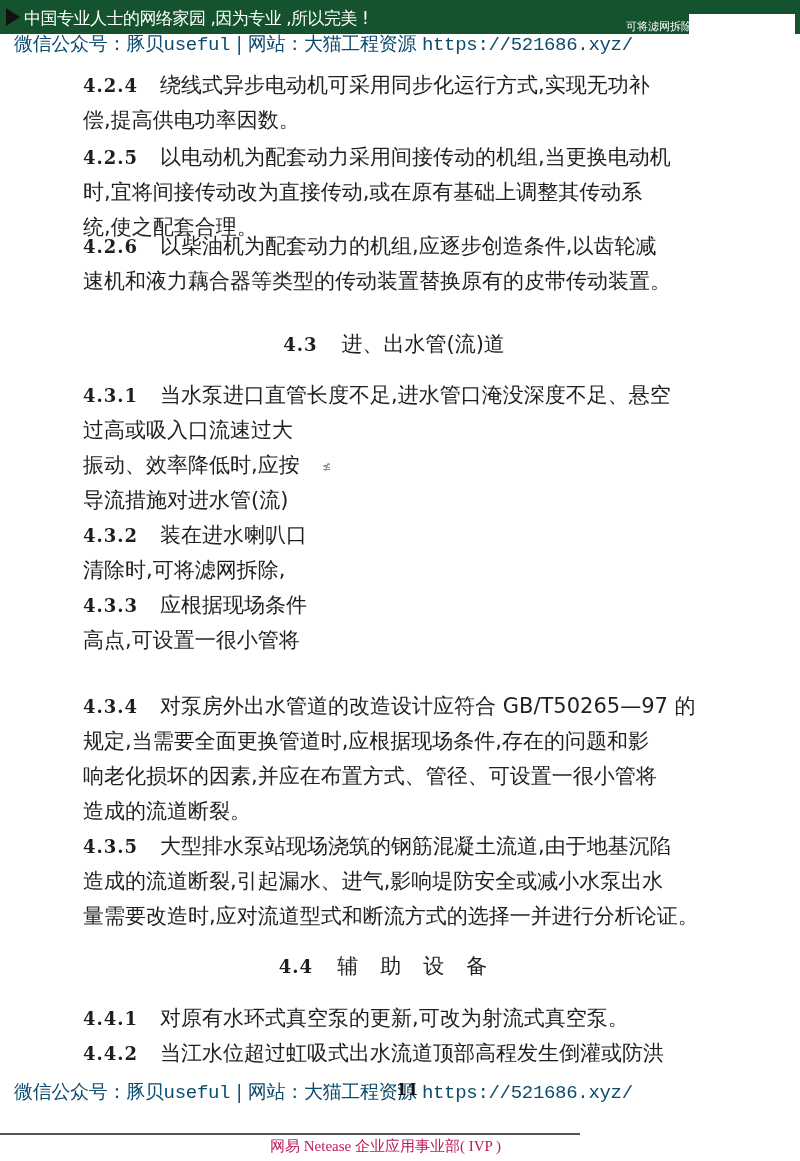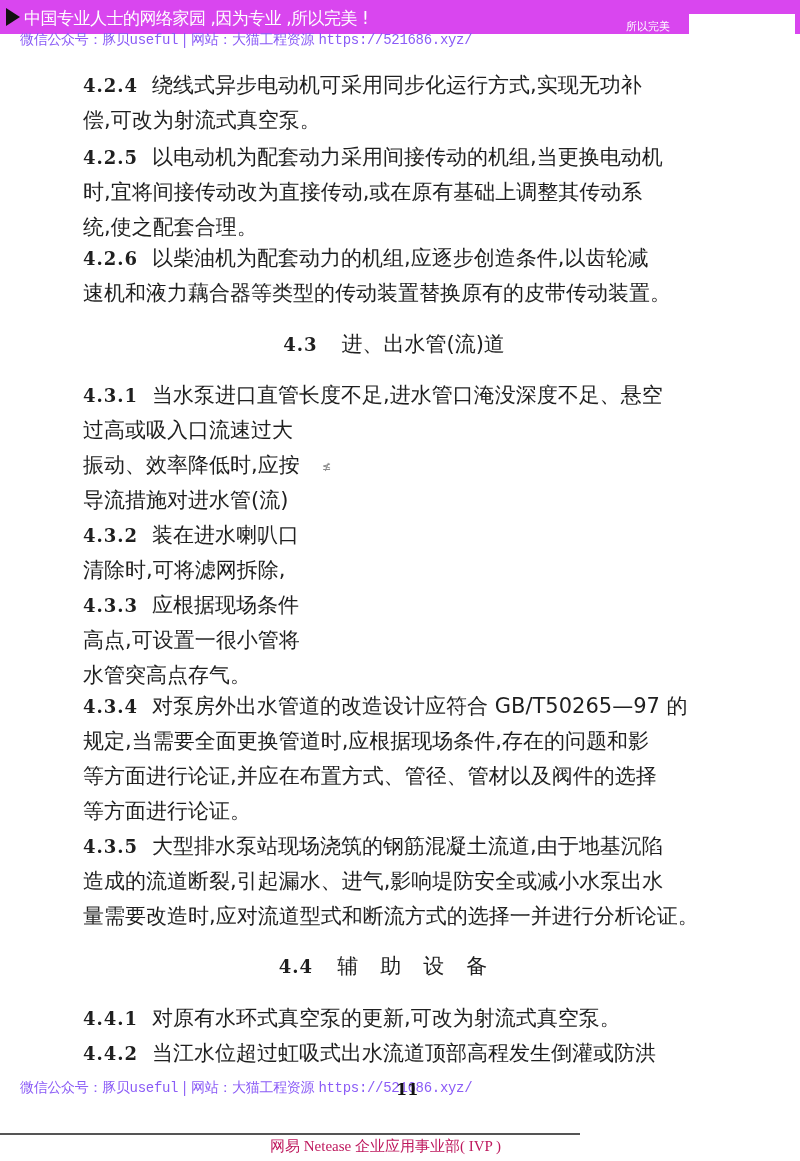--- a/index.html
+++ b/index.html
@@ -4,53 +4,53 @@
 <style>
   html, body { margin: 0; padding: 0; }
   body {
     width: 800px; height: 1161px; position: relative; overflow: hidden;
     background: #ffffff;
     font-family: "DejaVu Sans", sans-serif;
     color: #1a1a1a;
   }
   .topbar {
     position: absolute; left: 0; top: 0; width: 800px; height: 34px;
-    background: #d946ef;
+    background: #14532d;
   }
   .topbar .play {
     position: absolute; left: 6px; top: 8px; width: 0; height: 0;
     border-top: 9px solid transparent; border-bottom: 9px solid transparent;
     border-left: 14px solid #111111;
   }
   .topbar .slogan {
     position: absolute; left: 24px; top: 7px; font-size: 17px; color: #ffffff;
     font-family: "DejaVu Sans", sans-serif; letter-spacing: -0.5px;
   }
   .topbar .site {
     position: absolute; left: 626px; top: 19px; font-size: 11px; color: #ffffff;
   }
   .topbar .whitebox {
     position: absolute; left: 689px; top: 14px; width: 106px; height: 20px; background: #ffffff;
   }
   .watermark {
-    position: absolute; left: 20px; font-size: 14px; color: #8b5cf6;
+    position: absolute; left: 14px; font-size: 19px; color: #0c4a6e;
     font-family: "DejaVu Serif", serif; letter-spacing: -0.3px; white-space: nowrap;
   }
   .watermark .mono { font-family: "Liberation Mono", monospace; }
   .wm-top { top: 31px; }
   .wm-bottom { top: 1079px; }
 
   .para {
     position: absolute; left: 83px; width: 650px;
     font-size: 21px; line-height: 35px; color: #1f1f1f;
     font-family: "DejaVu Sans", sans-serif;
   }
   .num {
     font-family: "DejaVu Serif", serif; font-weight: bold; font-size: 18px;
-    letter-spacing: 1px; margin-right: 14px;
+    letter-spacing: 1px; margin-right: 22px;
   }
   .line { display: block; white-space: nowrap; }
   .heading {
     position: absolute; left: 0; width: 788px; text-align: center;
     font-size: 21px; color: #1f1f1f;
   }
   .heading .num { margin-right: 24px; }
   .heading.spaced .txt { letter-spacing: 22px; }
 
   .pagenum {
@@ -67,40 +67,40 @@
   .fleck {
     position: absolute; left: 322px; top: 460px; font-size: 11px; color: #888;
   }
 </style>
 </head>
 <body>
 
 <div class="topbar">
   <div class="play"></div>
   <span class="slogan">中国专业人士的网络家园 ,因为专业 ,所以完美 !</span>
-  <span class="site">所以完美</span>
+  <span class="site">可将滤网拆除</span>
   <div class="whitebox"></div>
 </div>
 
 <div class="watermark wm-top">
   <span>微信公众号：豚贝</span><span class="mono">useful</span><span> | </span><span>网站：大猫工程资源 </span><span class="mono">https://521686.xyz/</span>
 </div>
 
 <div class="para" style="top:68px">
   <span class="line"><span class="num">4.2.4</span><span>绕线式异步电动机可采用同步化运行方式,实现无功补</span></span>
-  <span class="line">偿,可改为射流式真空泵。</span>
+  <span class="line">偿,提高供电功率因数。</span>
 </div>
 
 <div class="para" style="top:140px">
   <span class="line"><span class="num">4.2.5</span><span>以电动机为配套动力采用间接传动的机组,当更换电动机</span></span>
   <span class="line">时,宜将间接传动改为直接传动,或在原有基础上调整其传动系</span>
   <span class="line">统,使之配套合理。</span>
 </div>
 
-<div class="para" style="top:241px">
+<div class="para" style="top:229px">
   <span class="line"><span class="num">4.2.6</span><span>以柴油机为配套动力的机组,应逐步创造条件,以齿轮减</span></span>
   <span class="line">速机和液力藕合器等类型的传动装置替换原有的皮带传动装置。</span>
 </div>
 
 <div class="heading" style="top:330px">
   <span class="num">4.3</span><span class="txt">进、出水管(流)道</span>
 </div>
 
 <div class="para" style="top:378px">
   <span class="line"><span class="num">4.3.1</span><span>当水泵进口直管长度不足,进水管口淹没深度不足、悬空</span></span>
@@ -111,28 +111,27 @@
 <span class="fleck">≰</span>
 
 <div class="para" style="top:518px">
   <span class="line"><span class="num">4.3.2</span><span>装在进水喇叭口</span></span>
   <span class="line">清除时,可将滤网拆除,</span>
 </div>
 
 <div class="para" style="top:588px">
   <span class="line"><span class="num">4.3.3</span><span>应根据现场条件</span></span>
   <span class="line">高点,可设置一很小管将</span>
-  <span class="line">水管突高点存气。</span>
 </div>
 
 <div class="para" style="top:689px">
   <span class="line"><span class="num">4.3.4</span><span>对泵房外出水管道的改造设计应符合 GB/T50265—97 的</span></span>
   <span class="line">规定,当需要全面更换管道时,应根据现场条件,存在的问题和影</span>
-  <span class="line">等方面进行论证,并应在布置方式、管径、管材以及阀件的选择</span>
-  <span class="line">等方面进行论证。</span>
+  <span class="line">响老化损坏的因素,并应在布置方式、管径、可设置一很小管将</span>
+  <span class="line">造成的流道断裂。</span>
 </div>
 
 <div class="para" style="top:829px">
   <span class="line"><span class="num">4.3.5</span><span>大型排水泵站现场浇筑的钢筋混凝土流道,由于地基沉陷</span></span>
   <span class="line">造成的流道断裂,引起漏水、进气,影响堤防安全或减小水泵出水</span>
   <span class="line">量需要改造时,应对流道型式和断流方式的选择一并进行分析论证。</span>
 </div>
 
 <div class="heading spaced" style="top:952px">
   <span class="num">4.4</span><span class="txt">辅助设备</span>

